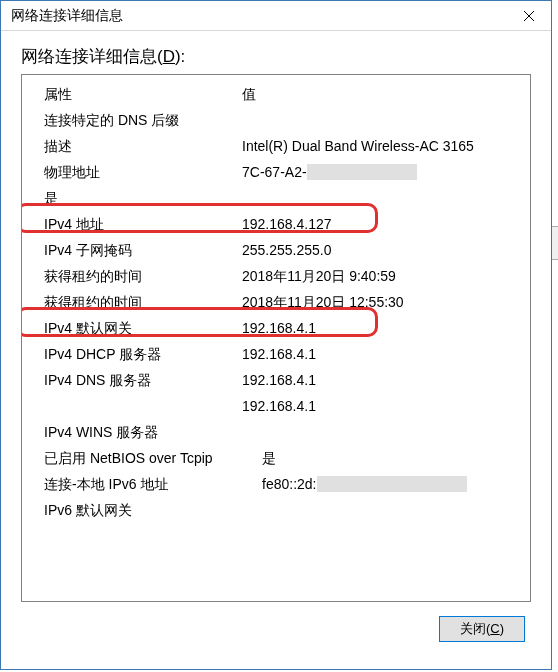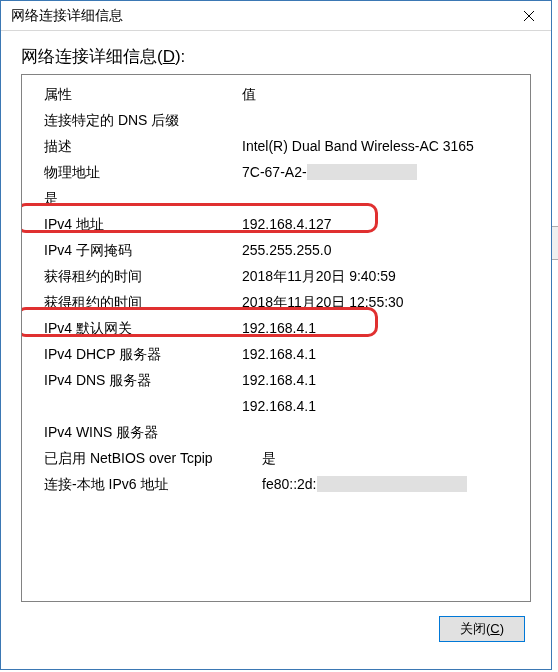--- a/index.html
+++ b/index.html
@@ -203,20 +203,24 @@
       </div>
       <div class="row">
         <div class="col-prop" style="width:218px;flex:0 0 218px;">已启用 NetBIOS over Tcpip</div>
         <div class="col-val">是</div>
       </div>
       <div class="row">
         <div class="col-prop" style="width:218px;flex:0 0 218px;">连接-本地 IPv6 地址</div>
         <div class="col-val"><span>fe80::2d:</span><span class="redact" style="width:150px;"></span></div>
       </div>
       <div class="row">
+        <div class="col-prop">IPv6 默认网关</div>
+        <div class="col-val"></div>
+      </div>
+      <div class="row">
         <div class="col-val"></div>
       </div>
 
       <div class="highlight" style="left:-6px; top:128px; width:362px; height:30px;"></div>
       <div class="highlight" style="left:-6px; top:232px; width:362px; height:30px;"></div>
 
     </div>
 
     <div class="buttons">
       <button class="btn">

